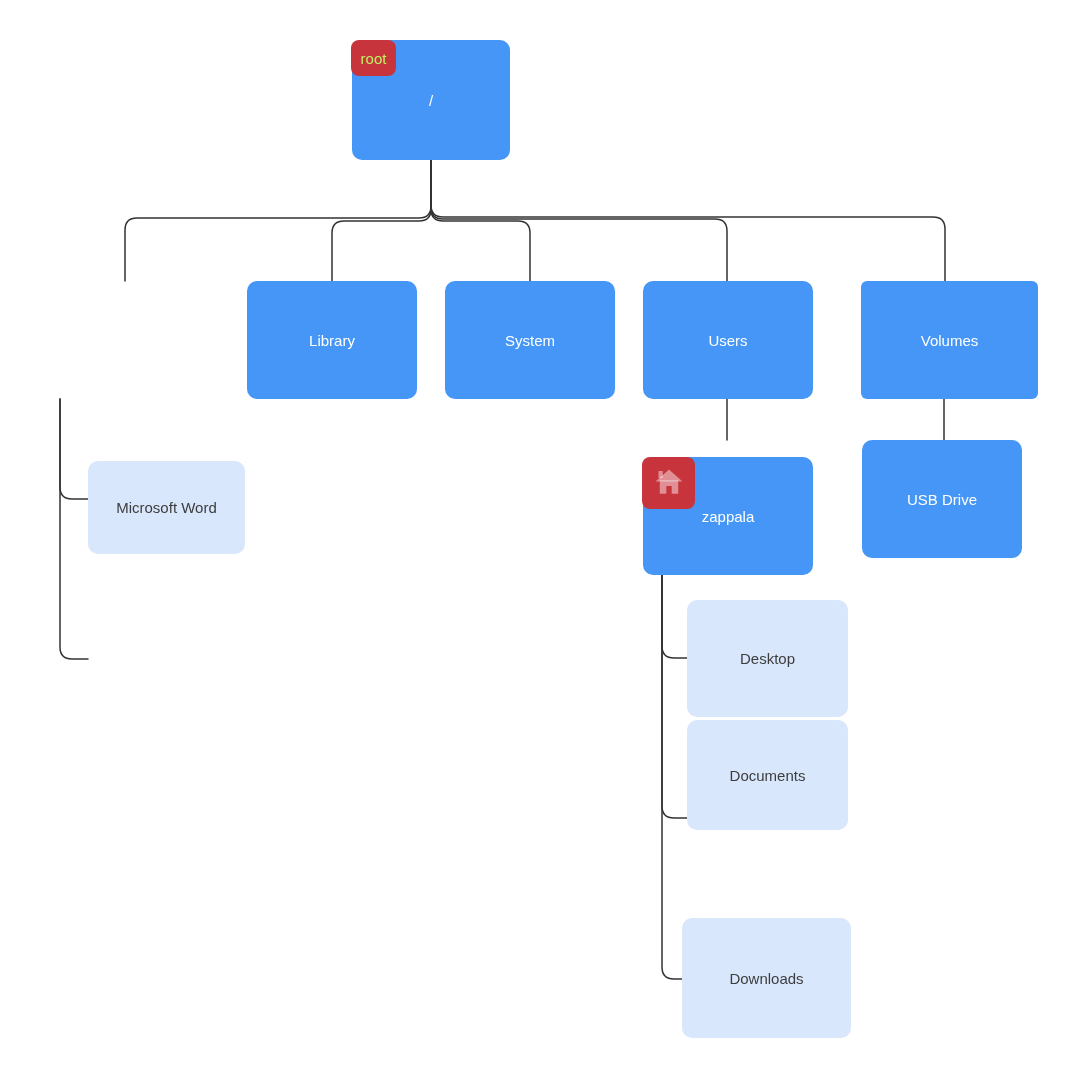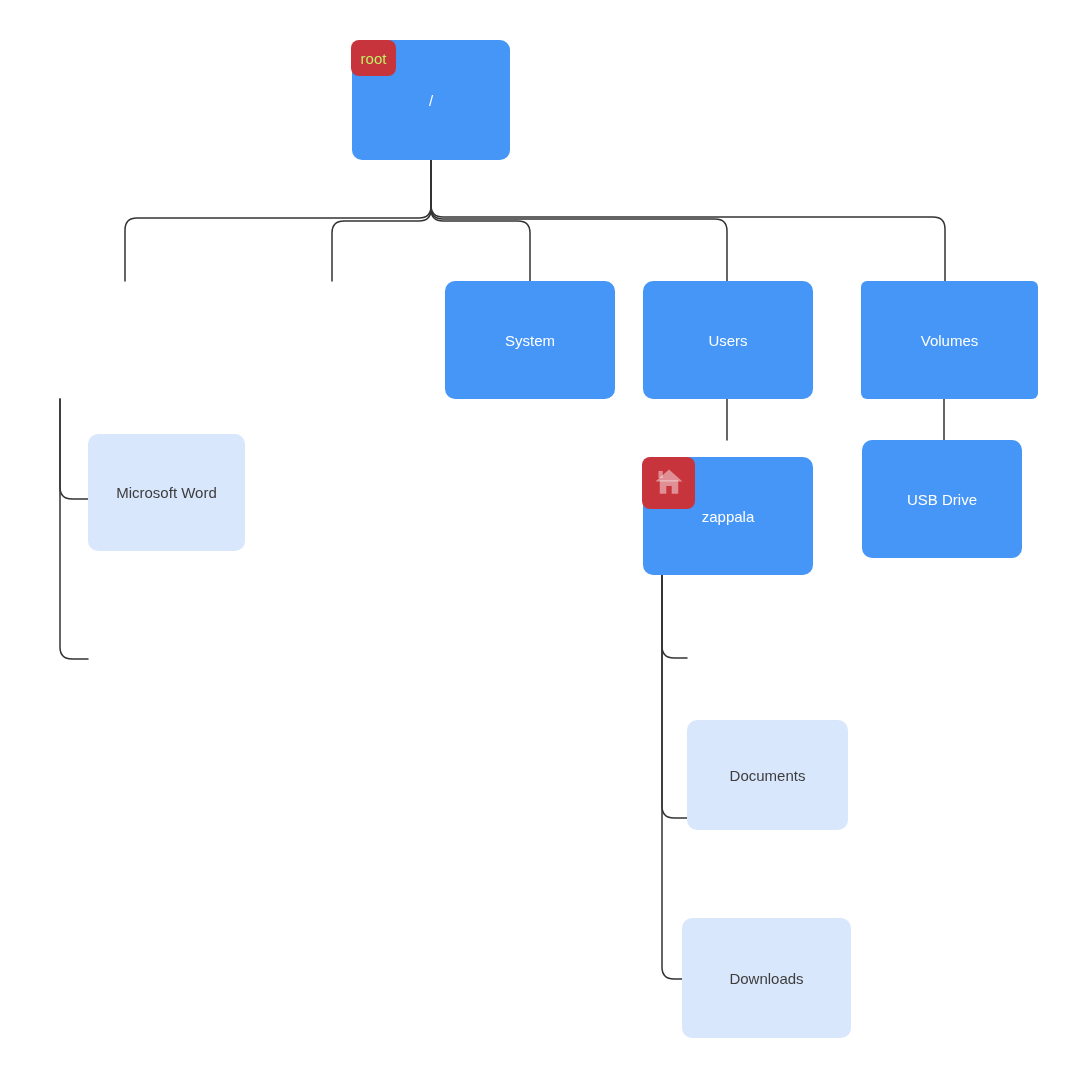--- a/index.html
+++ b/index.html
@@ -70,21 +70,21 @@
     fill: rgba(255,255,255,0.45);
   }
 
   
   .n-root         { left: 352px; top: 40px;  width: 158px; height: 120px; }
   .n-applications { left: 40px;  top: 281px; width: 171px; height: 118px; }
   .n-library      { left: 247px; top: 281px; width: 170px; height: 118px; }
   .n-system       { left: 445px; top: 281px; width: 170px; height: 118px; }
   .n-users        { left: 643px; top: 281px; width: 170px; height: 118px; }
   .n-volumes      { left: 861px; top: 281px; width: 177px; height: 118px; border-radius: 6px; }
-  .n-msword       { left: 88px;  top: 434px; width: 157px; height: 117px; }
+  .n-msword       { left: 88px;  top: 461px; width: 157px; height: 93px; }
   .n-safari       { left: 88px;  top: 600px; width: 157px; height: 118px; }
   .n-zappala      { left: 643px; top: 440px; width: 170px; height: 118px; margin-top: 17px; }
   .n-usbdrive     { left: 862px; top: 440px; width: 160px; height: 118px; }
   .n-desktop      { left: 687px; top: 600px; width: 161px; height: 117px; }
   .n-documents    { left: 687px; top: 720px; width: 161px; height: 110px; }
   .n-downloads    { left: 682px; top: 918px; width: 169px; height: 120px; }
 </style>
 </head>
 <body>
 
@@ -106,20 +106,23 @@
   </svg>
 
   <div class="node primary n-root">
     <div class="badge text-badge">
       <span>root</span>
     </div>
     <span>/</span>
   </div>
 
 
+  <div class="node primary n-library">
+    <span>Library</span>
+  </div>
 
   <div class="node primary n-system">
     <span>System</span>
   </div>
 
   <div class="node primary n-users">
     <span>Users</span>
   </div>
 
   <div class="node primary n-volumes">
@@ -139,20 +142,23 @@
         <path d="M5.5 10 h13 v9.5 h-4.6 v-5.4 h-3.8 v5.4 h-4.6 z"></path>
       </svg>
     </div>
     <span>zappala</span>
   </div>
 
   <div class="node primary n-usbdrive">
     <span>USB Drive</span>
   </div>
 
+  <div class="node secondary n-desktop">
+    <span>Desktop</span>
+  </div>
 
   <div class="node secondary n-documents">
     <span>Documents</span>
   </div>
 
   <div class="node secondary n-downloads">
     <span>Downloads</span>
   </div>
 
 </div>

